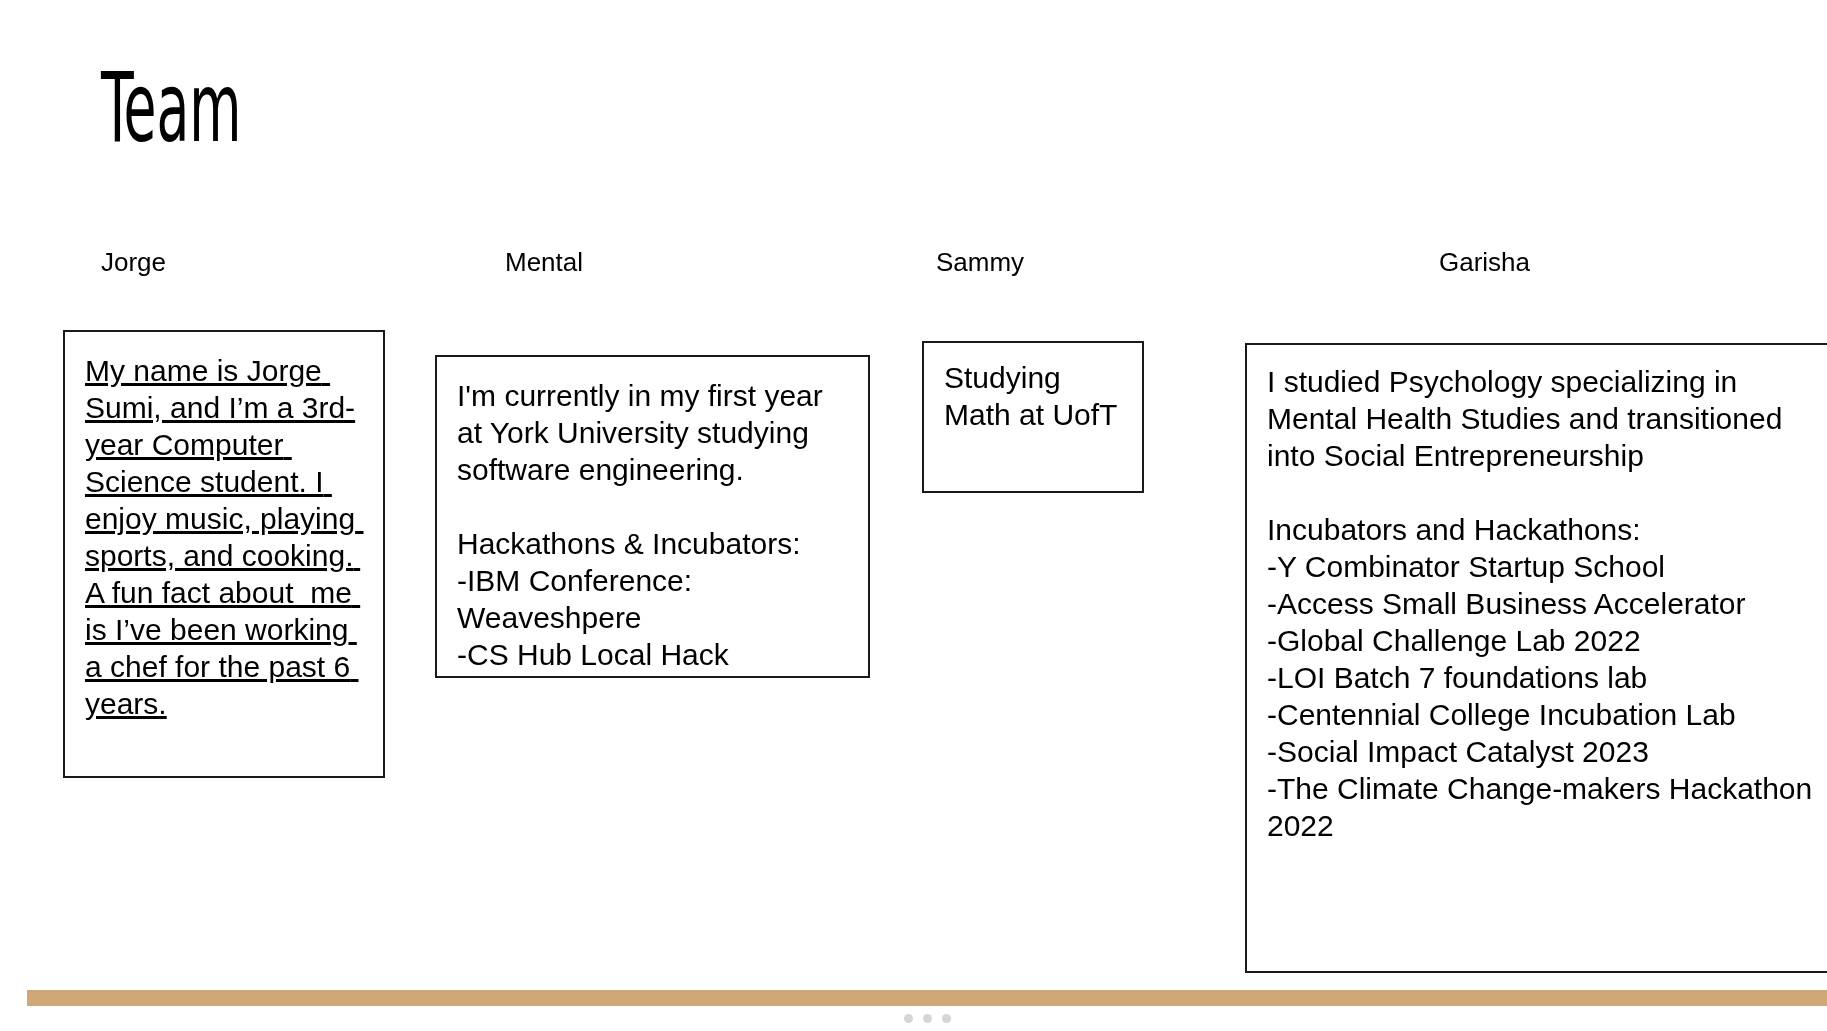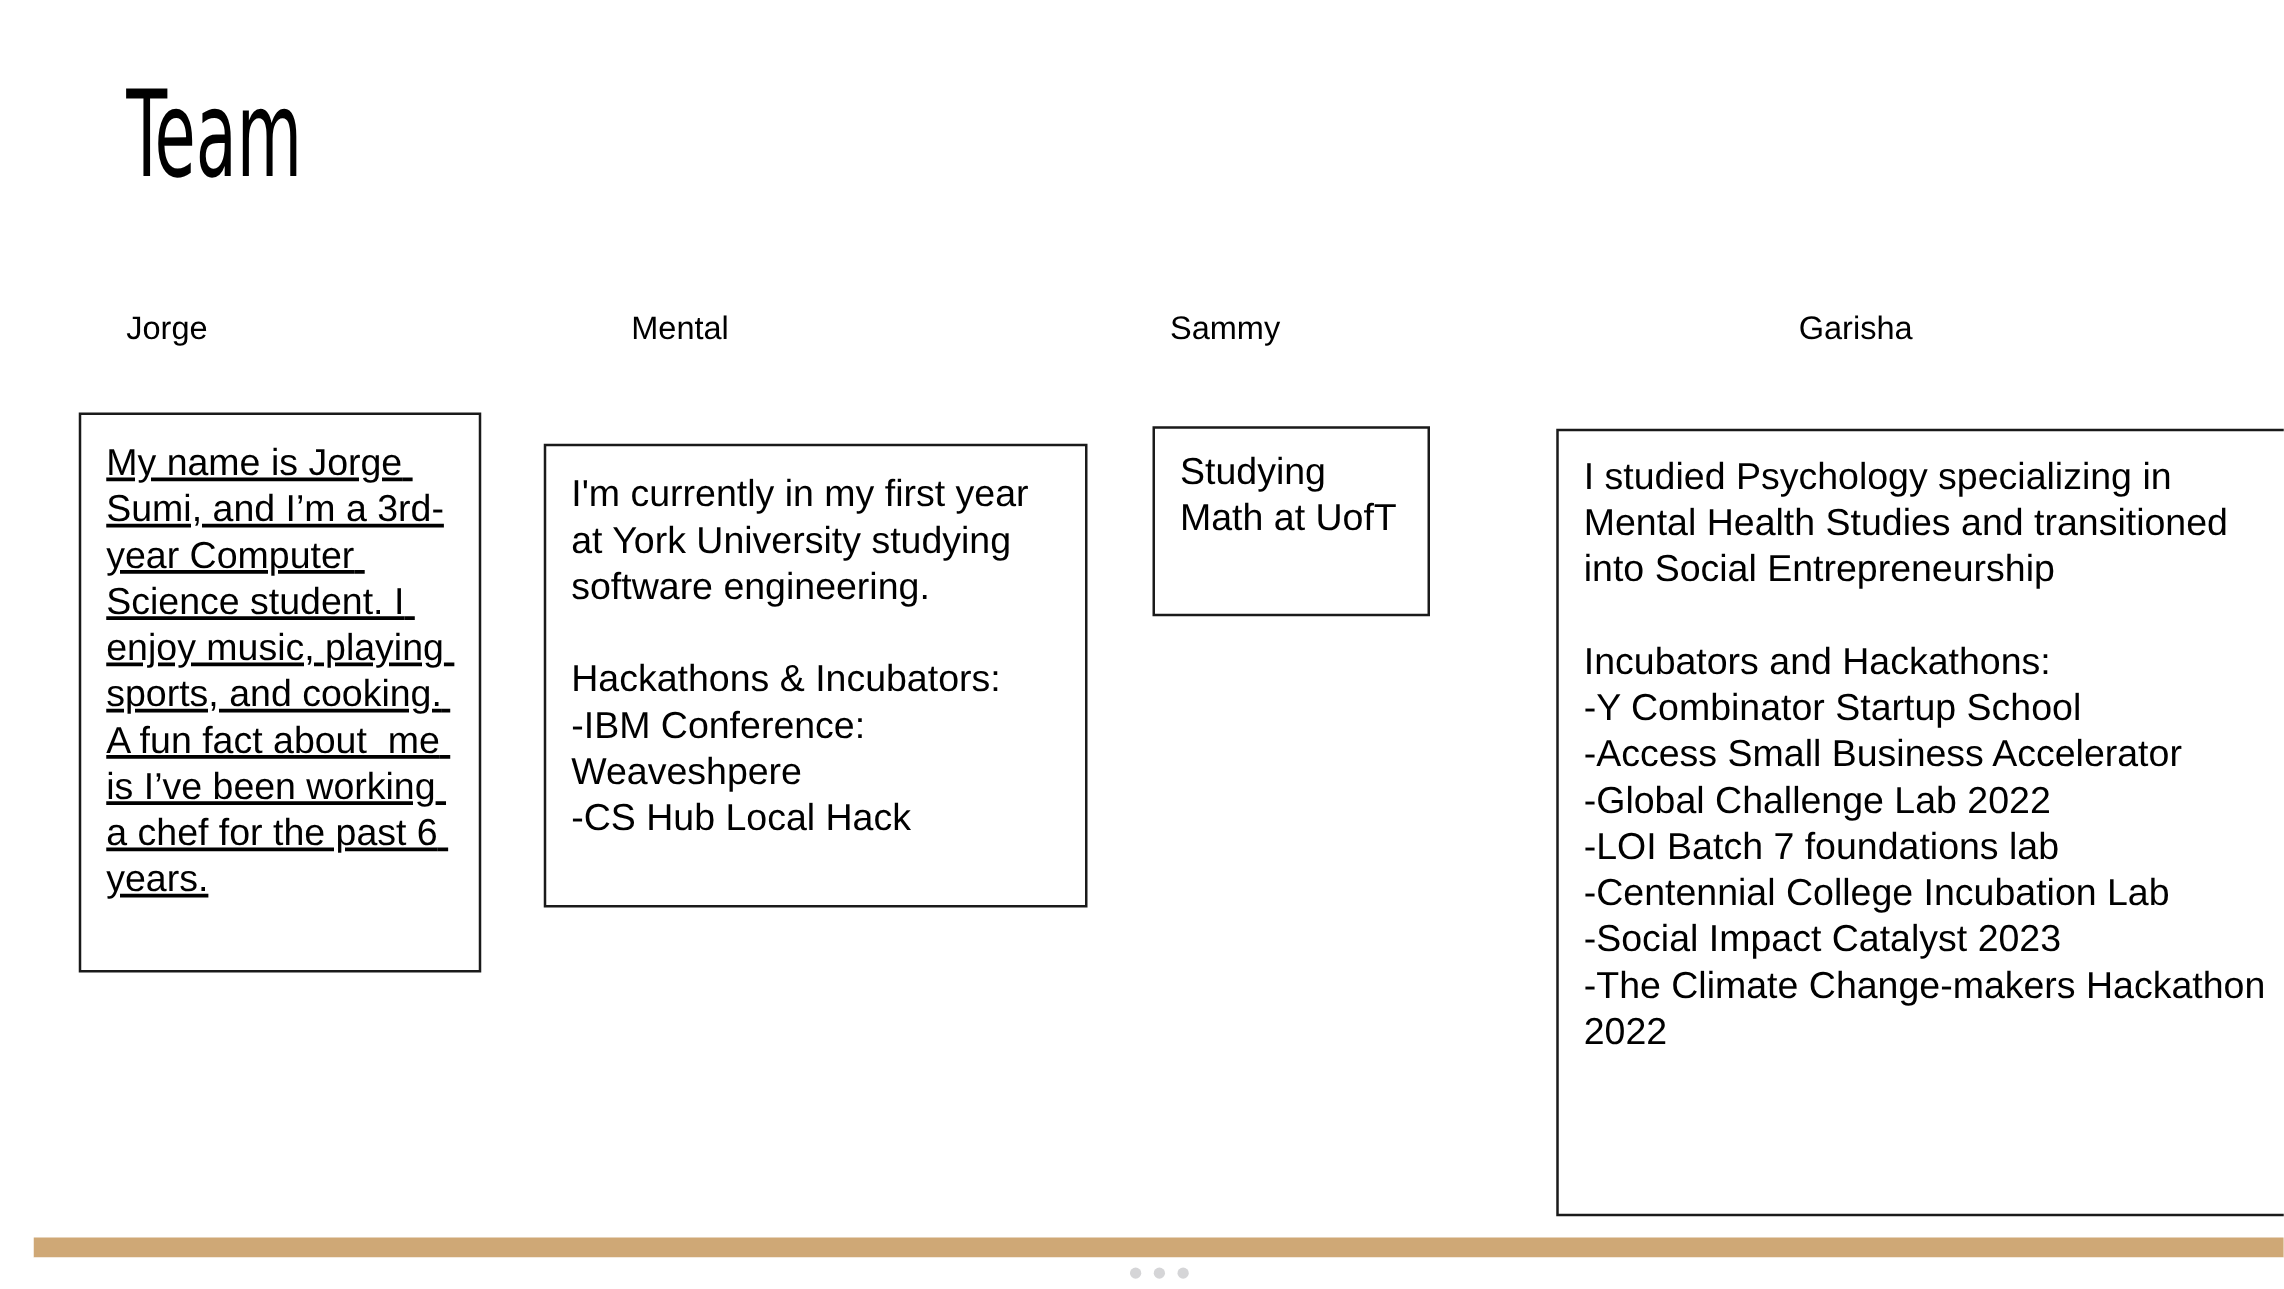--- a/index.html
+++ b/index.html
@@ -65,21 +65,21 @@
     word-wrap: break-word;
   }
 
   
   #name-jorge  { left: 74px;  top: 248px; }
   #box-jorge   { left: 36px;  top: 330px;  width: 322px; height: 448px; text-decoration: underline; }
   #box-jorge .bio-text { padding: 20px 20px 0 20px; }
 
   
   #name-tejae  { left: 478px; top: 248px; }
-  #box-tejae   { left: 408px; top: 355px;  width: 435px; height: 371px; }
+  #box-tejae   { left: 408px; top: 355px;  width: 435px; height: 323px; }
   #box-tejae .bio-text { padding: 20px 18px 0 20px; }
 
   
   #name-sammy  { left: 909px; top: 248px; }
   #box-sammy   { left: 895px; top: 341px;  width: 222px; height: 152px; }
   #box-sammy .bio-text { padding: 16px 18px 0 20px; }
 
   
   #name-garisha { left: 1412px; top: 248px; }
   #box-garisha  { left: 1218px; top: 343px; width: 590px; height: 630px; }

